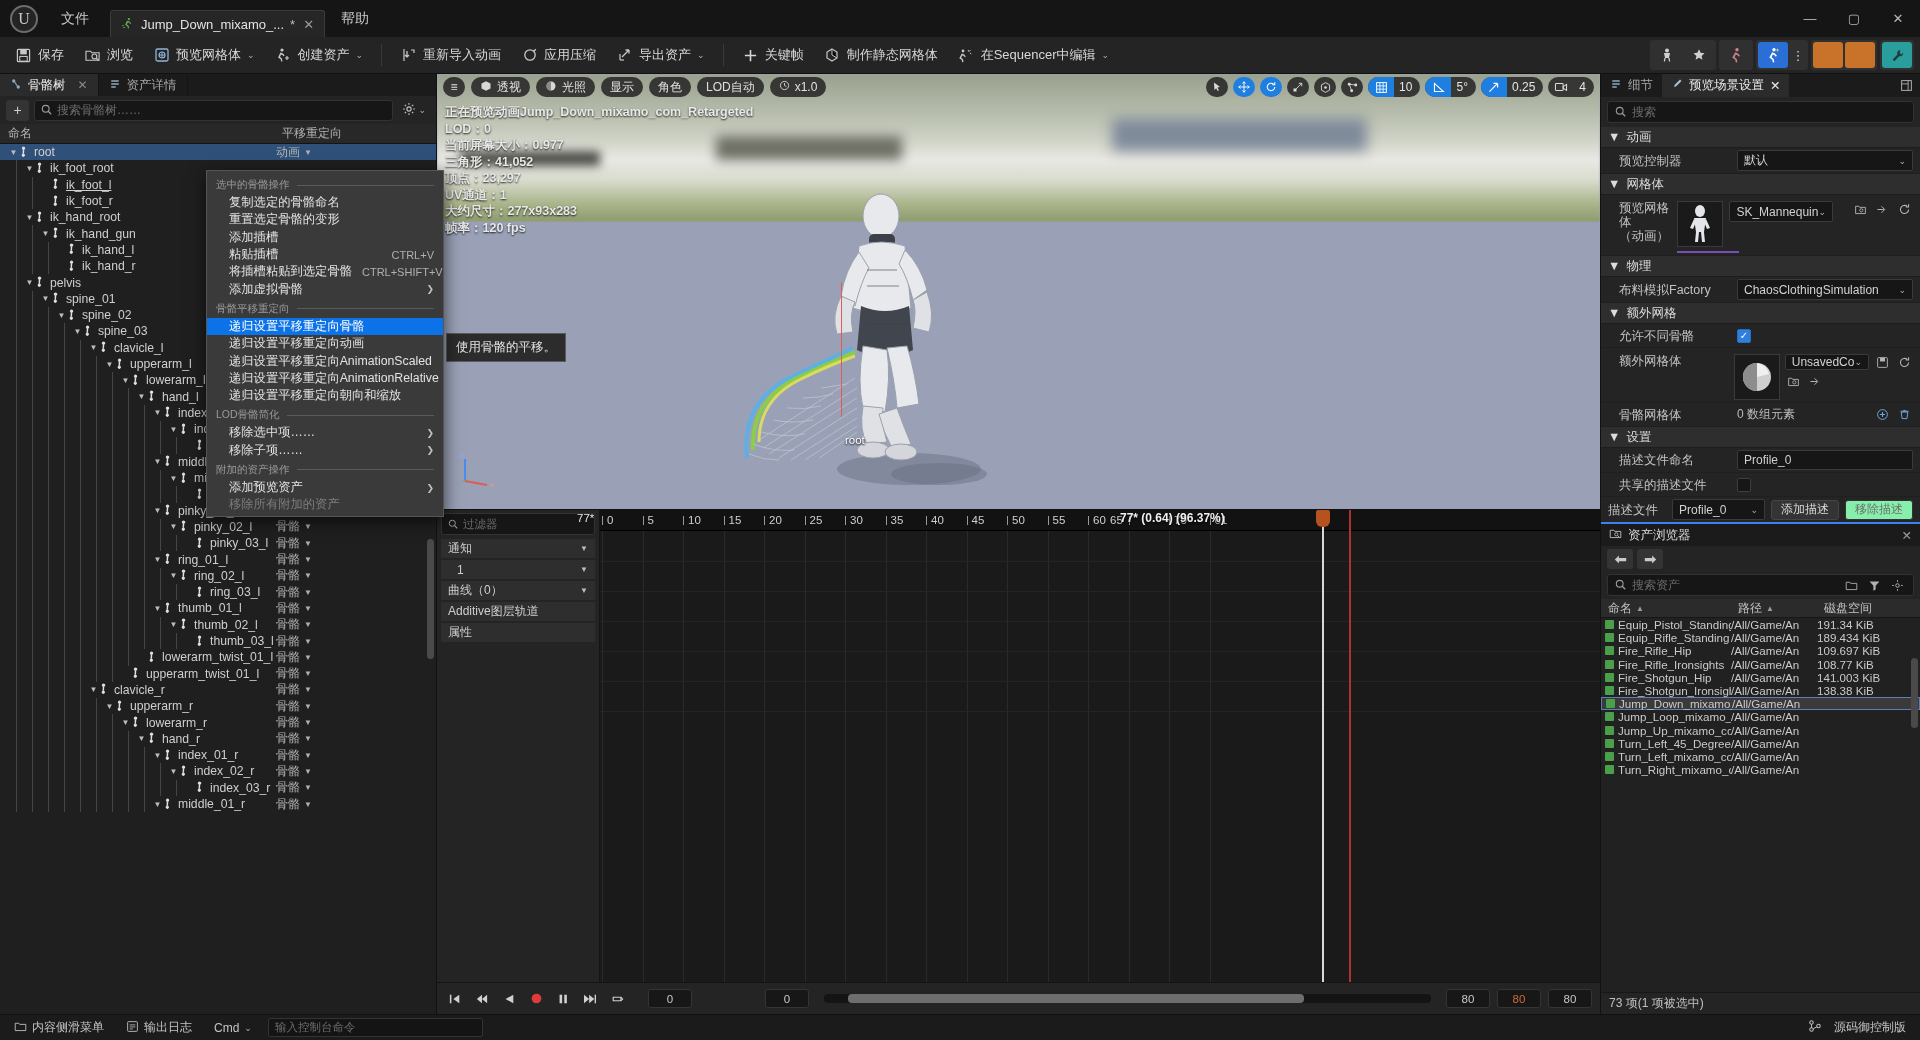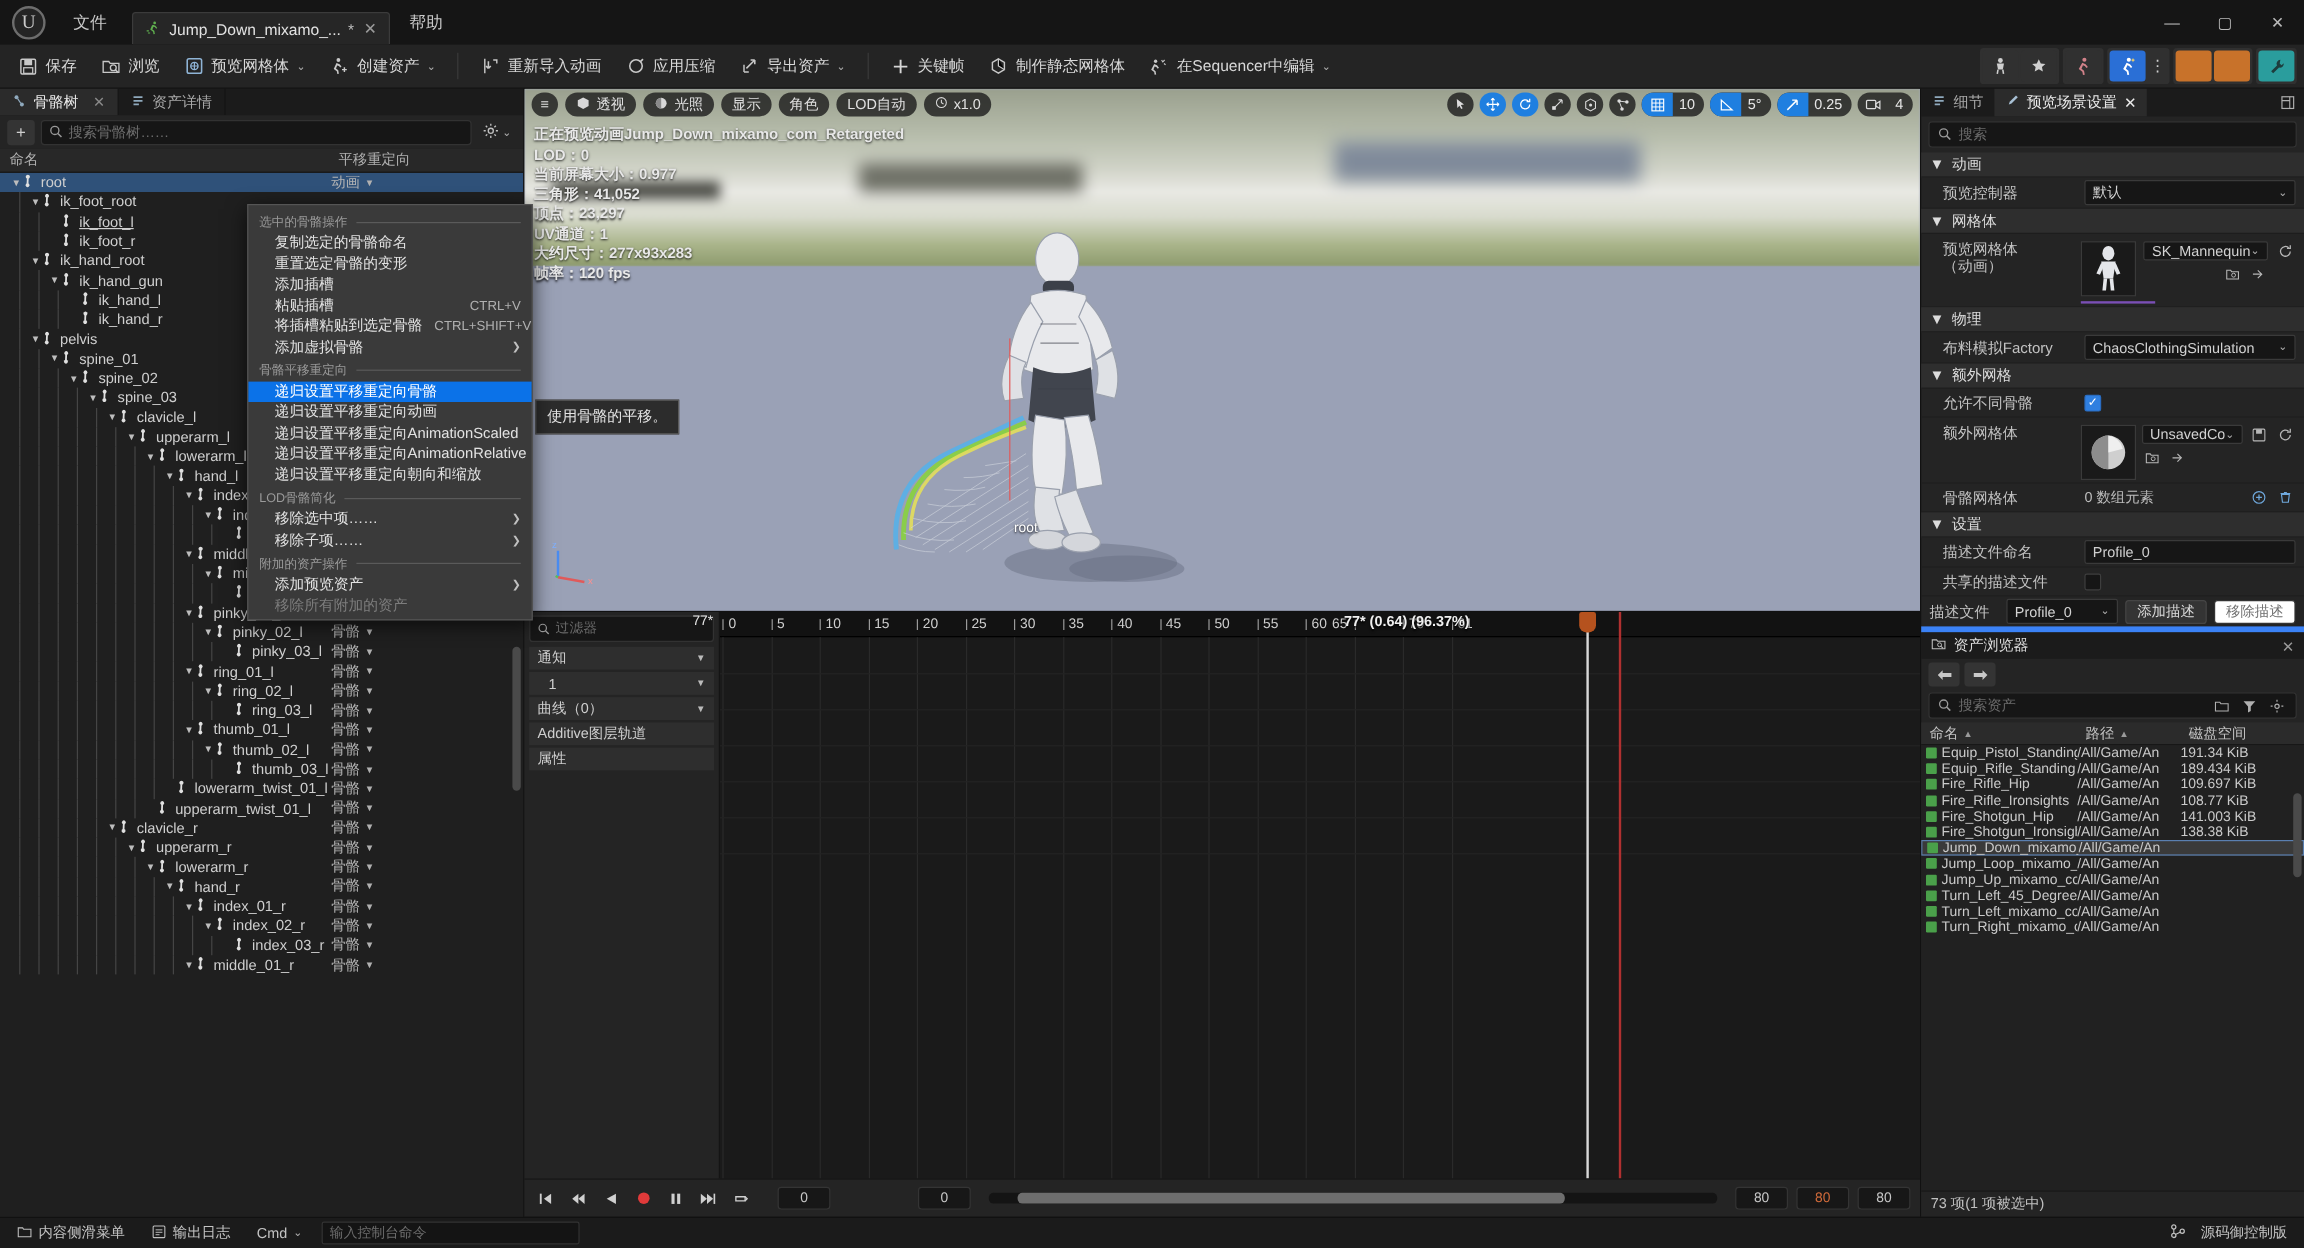--- a/index.html
+++ b/index.html
@@ -137,24 +137,24 @@
   .plabel { width:118px; color:#c2c2c2; line-height:14px; }
   .pval { flex:1; display:flex; align-items:center; gap:5px; }
   .combo { flex:1; height:21px; background:#161616; border:1px solid #3a3a3a; border-radius:2px; display:flex; align-items:center; padding:0 6px; font-size:12px; color:#d2d2d2; }
   .combo .cv { flex:1; overflow:hidden; white-space:nowrap; }
   .chk { width:14px;height:14px;background:#2f7fe0;border:1px solid #2a6cc0;border-radius:2px; display:flex;align-items:center;justify-content:center;color:#fff;font-size:10px;}
   .chk.off { background:#161616; border-color:#3e3e3e; }
   .thumb3d { width:46px;height:46px;background:#1a1a1a;border:1px solid #3a3a3a;display:flex;align-items:center;justify-content:center;}
   .textbox { flex:1; height:20px; background:#161616; border:1px solid #3a3a3a; border-radius:2px; padding:0 6px; display:flex; align-items:center; font-size:12px; color:#cfcfcf; }
   .minibtn { width:17px;height:17px;display:flex;align-items:center;justify-content:center;color:#b7b7b7;font-size:11px;}
   .smallbtn { height:20px; background:#343434; border:1px solid #454545; border-radius:3px; padding:0 9px; display:flex; align-items:center; font-size:12px; color:#dcdcdc; }
-  .smallbtn.dis { color:#6f6f6f; border-color:#333; background:#ffffff; }
+  .smallbtn.dis { color:#6f6f6f; border-color:#333; background:#86efac; }
 
   
-  .ab { flex:1; display:flex; flex-direction:column; border-top:5px solid #3b82f6; min-height:0;justify-content:center; }
+  .ab { flex:1; display:flex; flex-direction:column; border-top:2px solid #3b82f6; min-height:0;justify-content:center; }
   .abhdr { height:22px; background:#1b1b1b; display:flex; align-items:center; gap:6px; padding:0 8px; font-size:12.5px; color:#dcdcdc; }
   .abnav { height:26px; display:flex; align-items:center; gap:4px; padding:0 6px; }
   .navb { width:26px;height:20px;background:#343434;border-radius:3px;display:flex;align-items:center;justify-content:center;color:#c9c9c9;font-size:12px;}
   .abs { margin:2px 6px 3px; height:22px; background:#161616; border:1px solid #323232; border-radius:3px; display:flex; align-items:center; gap:6px; padding:0 7px; }
   .abs input{flex:1;background:transparent;border:none;outline:none;color:#c0c0c0;font-size:12px;font-family:inherit;}
   .abs input::placeholder{color:#6a6a6a;}
   .abcols { height:19px; background:#2b2b2b; display:flex; align-items:center; font-size:12px; color:#c2c2c2; border-bottom:1px solid #171717;}
   .abcols div { padding-left:7px; }
   .ablist { flex:1; overflow:hidden; position:relative; background:#212121; }
   .abrow { height:13.2px; display:flex; align-items:center; font-size:11.6px; color:#cacaca; }
@@ -1698,21 +1698,21 @@
         <div class="pval" style="flex-direction:column; align-items:stretch; gap:4px;">
           <div style="display:flex; gap:6px; align-items:flex-start;">
             <div class="thumb3d">
               <svg width="30" height="40" viewBox="0 0 30 40">
                   <ellipse cx="15" cy="7" rx="5" ry="6" fill="#e4e6ea"></ellipse>
                   <path d="M9 14h12l-2 14H11z" fill="#e4e6ea"></path>
                   <path d="M11 28l-1 10h3l1-10M19 28l1 10h-3l-1-10" fill="#e4e6ea"></path>
                   <path d="M9 15l-4 9 3 1 3-7M21 15l4 9-3 1-3-7" fill="#e4e6ea"></path>
                 </svg>
             </div>
-            <div style="flex:1; display:flex; flex-direction:column; gap:3px;align-items:flex-end;">
+            <div style="flex:1; display:flex; flex-direction:row; gap:19px;">
               <div class="combo">
                 <span class="cv">SK_Mannequin</span>
                 <span class="caret">⌄</span>
               </div>
               <div style="display:flex; gap:4px;">
                 <span class="minibtn">
                   <svg width="13" height="13" viewBox="0 0 16 16">
                       <path d="M2 4h4l1 1.4h7V13H2z" fill="none" stroke="#b7b7b7" stroke-width="1.1"></path>
                       <circle cx="9" cy="9" r="2" fill="none" stroke="#b7b7b7" stroke-width="1"></circle>
                     </svg>

